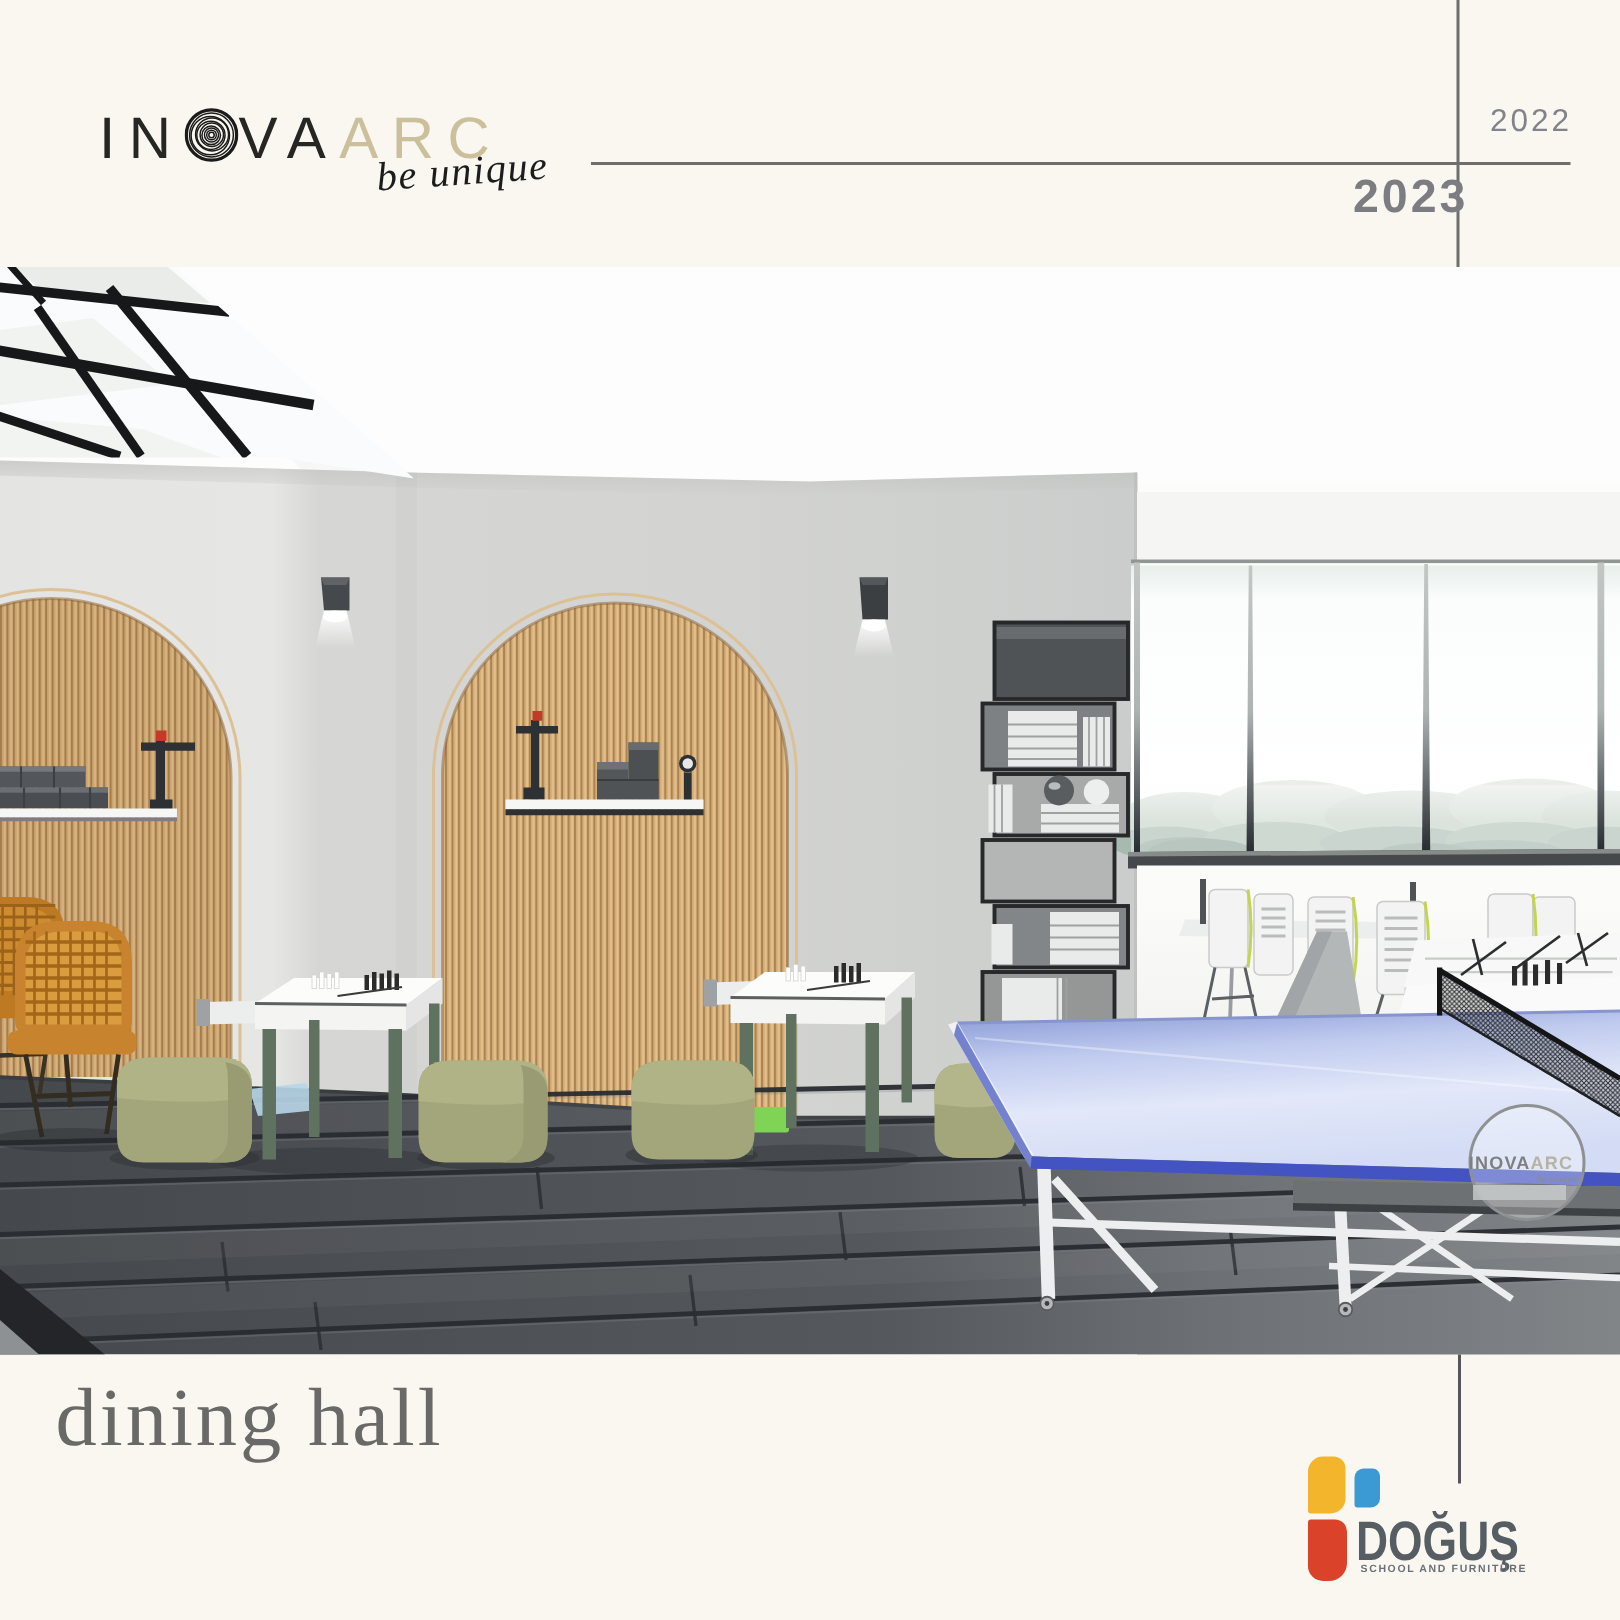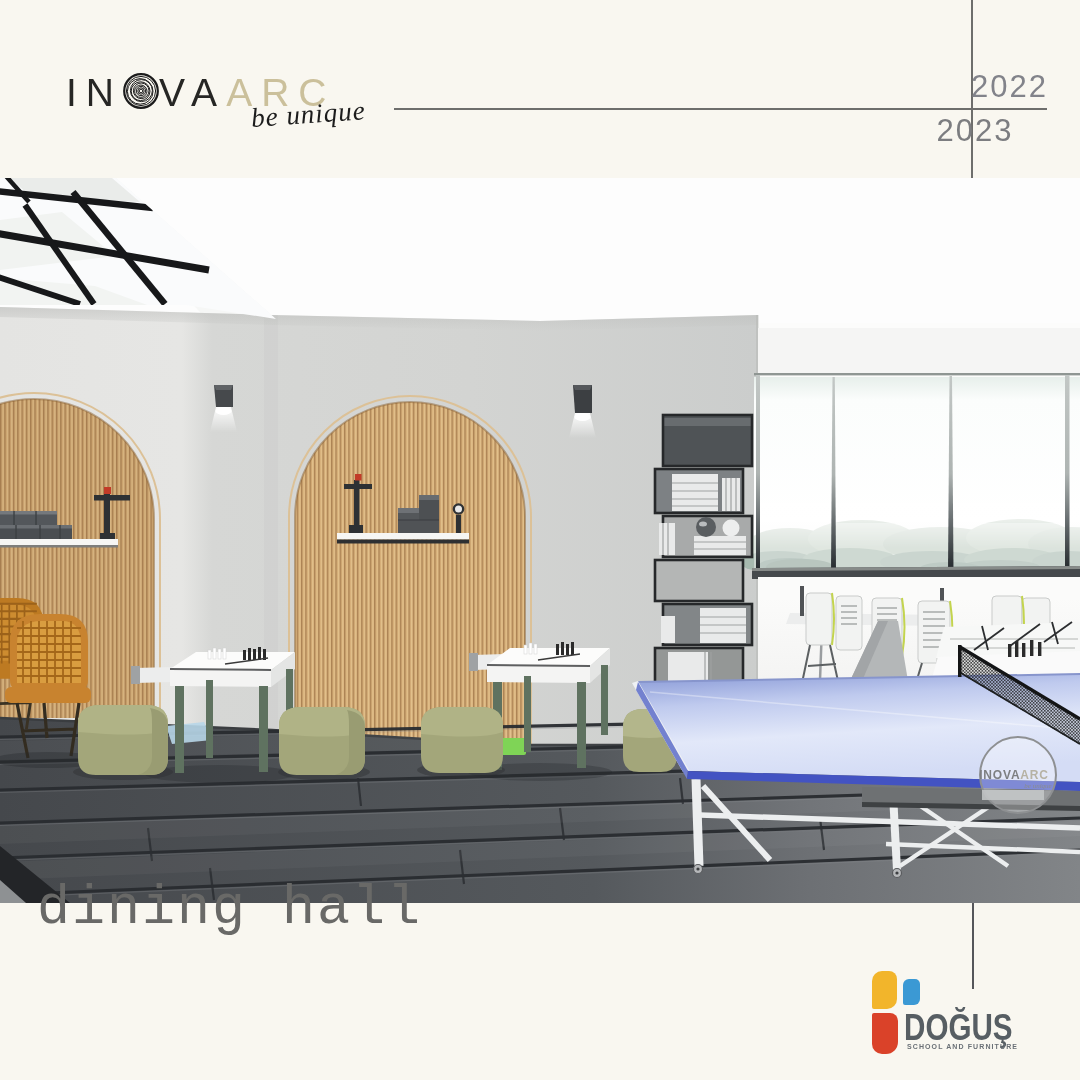--- a/index.html
+++ b/index.html
@@ -5,24 +5,24 @@
   html,body{margin:0;padding:0;}
   body{width:1080px;height:1080px;position:relative;background:#f9f7f0;overflow:hidden;
        font-family:"Liberation Sans", sans-serif;}
   .abs{position:absolute;}
   
   #logo{left:66px;top:71px;font-weight:normal;font-size:39px;letter-spacing:9px;color:#262624;white-space:nowrap;}
   #logo .arc{color:#cbc09b;}
   #tag{left:251px;top:99px;font-family:"Liberation Serif",serif;font-style:italic;font-size:27px;color:#1c1c1c;transform:rotate(-4deg);letter-spacing:1px;}
   #hline{left:394px;top:108px;width:653px;height:2px;background:#6e6e6c;}
   #vline{left:971px;top:0px;width:2px;height:180px;background:#6e6e6c;}
-  #y2022{left:902px;top:69px;width:146px;text-align:right;font-size:31px;color:#82838a;letter-spacing:2px;}
-  #y2023{left:902px;top:113px;width:146px;text-align:center;font-size:31px;color:#7c7d80;letter-spacing:2px;}
+  #y2022{left:902px;top:69px;width:146px;text-align:right;font-size:21px;color:#82838a;letter-spacing:2px;}
+  #y2023{left:902px;top:113px;width:146px;text-align:left;font-size:31px;color:#7c7d80;letter-spacing:2px;font-weight:bold;}
   
-  #title{left:37px;top:877px;font-family:Liberation Mono, monospace;font-size:55px;color:#696967;letter-spacing:2px;}
+  #title{left:37px;top:913px;font-family:Liberation Serif, serif;font-size:55px;color:#696967;letter-spacing:2px;}
   #vline2{left:972px;top:903px;width:2px;height:86px;background:#55565a;}
   
   #dg-y{left:872px;top:971px;width:25px;height:38px;background:#f2b52b;border-radius:10px 8px 10px 2px;}
   #dg-b{left:903px;top:979px;width:17px;height:26px;background:#3b99d4;border-radius:6px 5px 6px 2px;}
   #dg-r{left:872px;top:1013px;width:26px;height:41px;background:#da4229;border-radius:2px 8px 12px 10px;}
   #dg-t{left:904px;top:1007px;font-size:37px;font-weight:bold;color:#575e63;letter-spacing:0px;transform:scaleX(0.8);transform-origin:0 0;}
   #dg-s{left:907px;top:1043px;font-size:7px;font-weight:bold;color:#6a7076;letter-spacing:1.1px;}
   #scene{left:0;top:178px;width:1080px;height:725px;}
 </style>
 </head>

